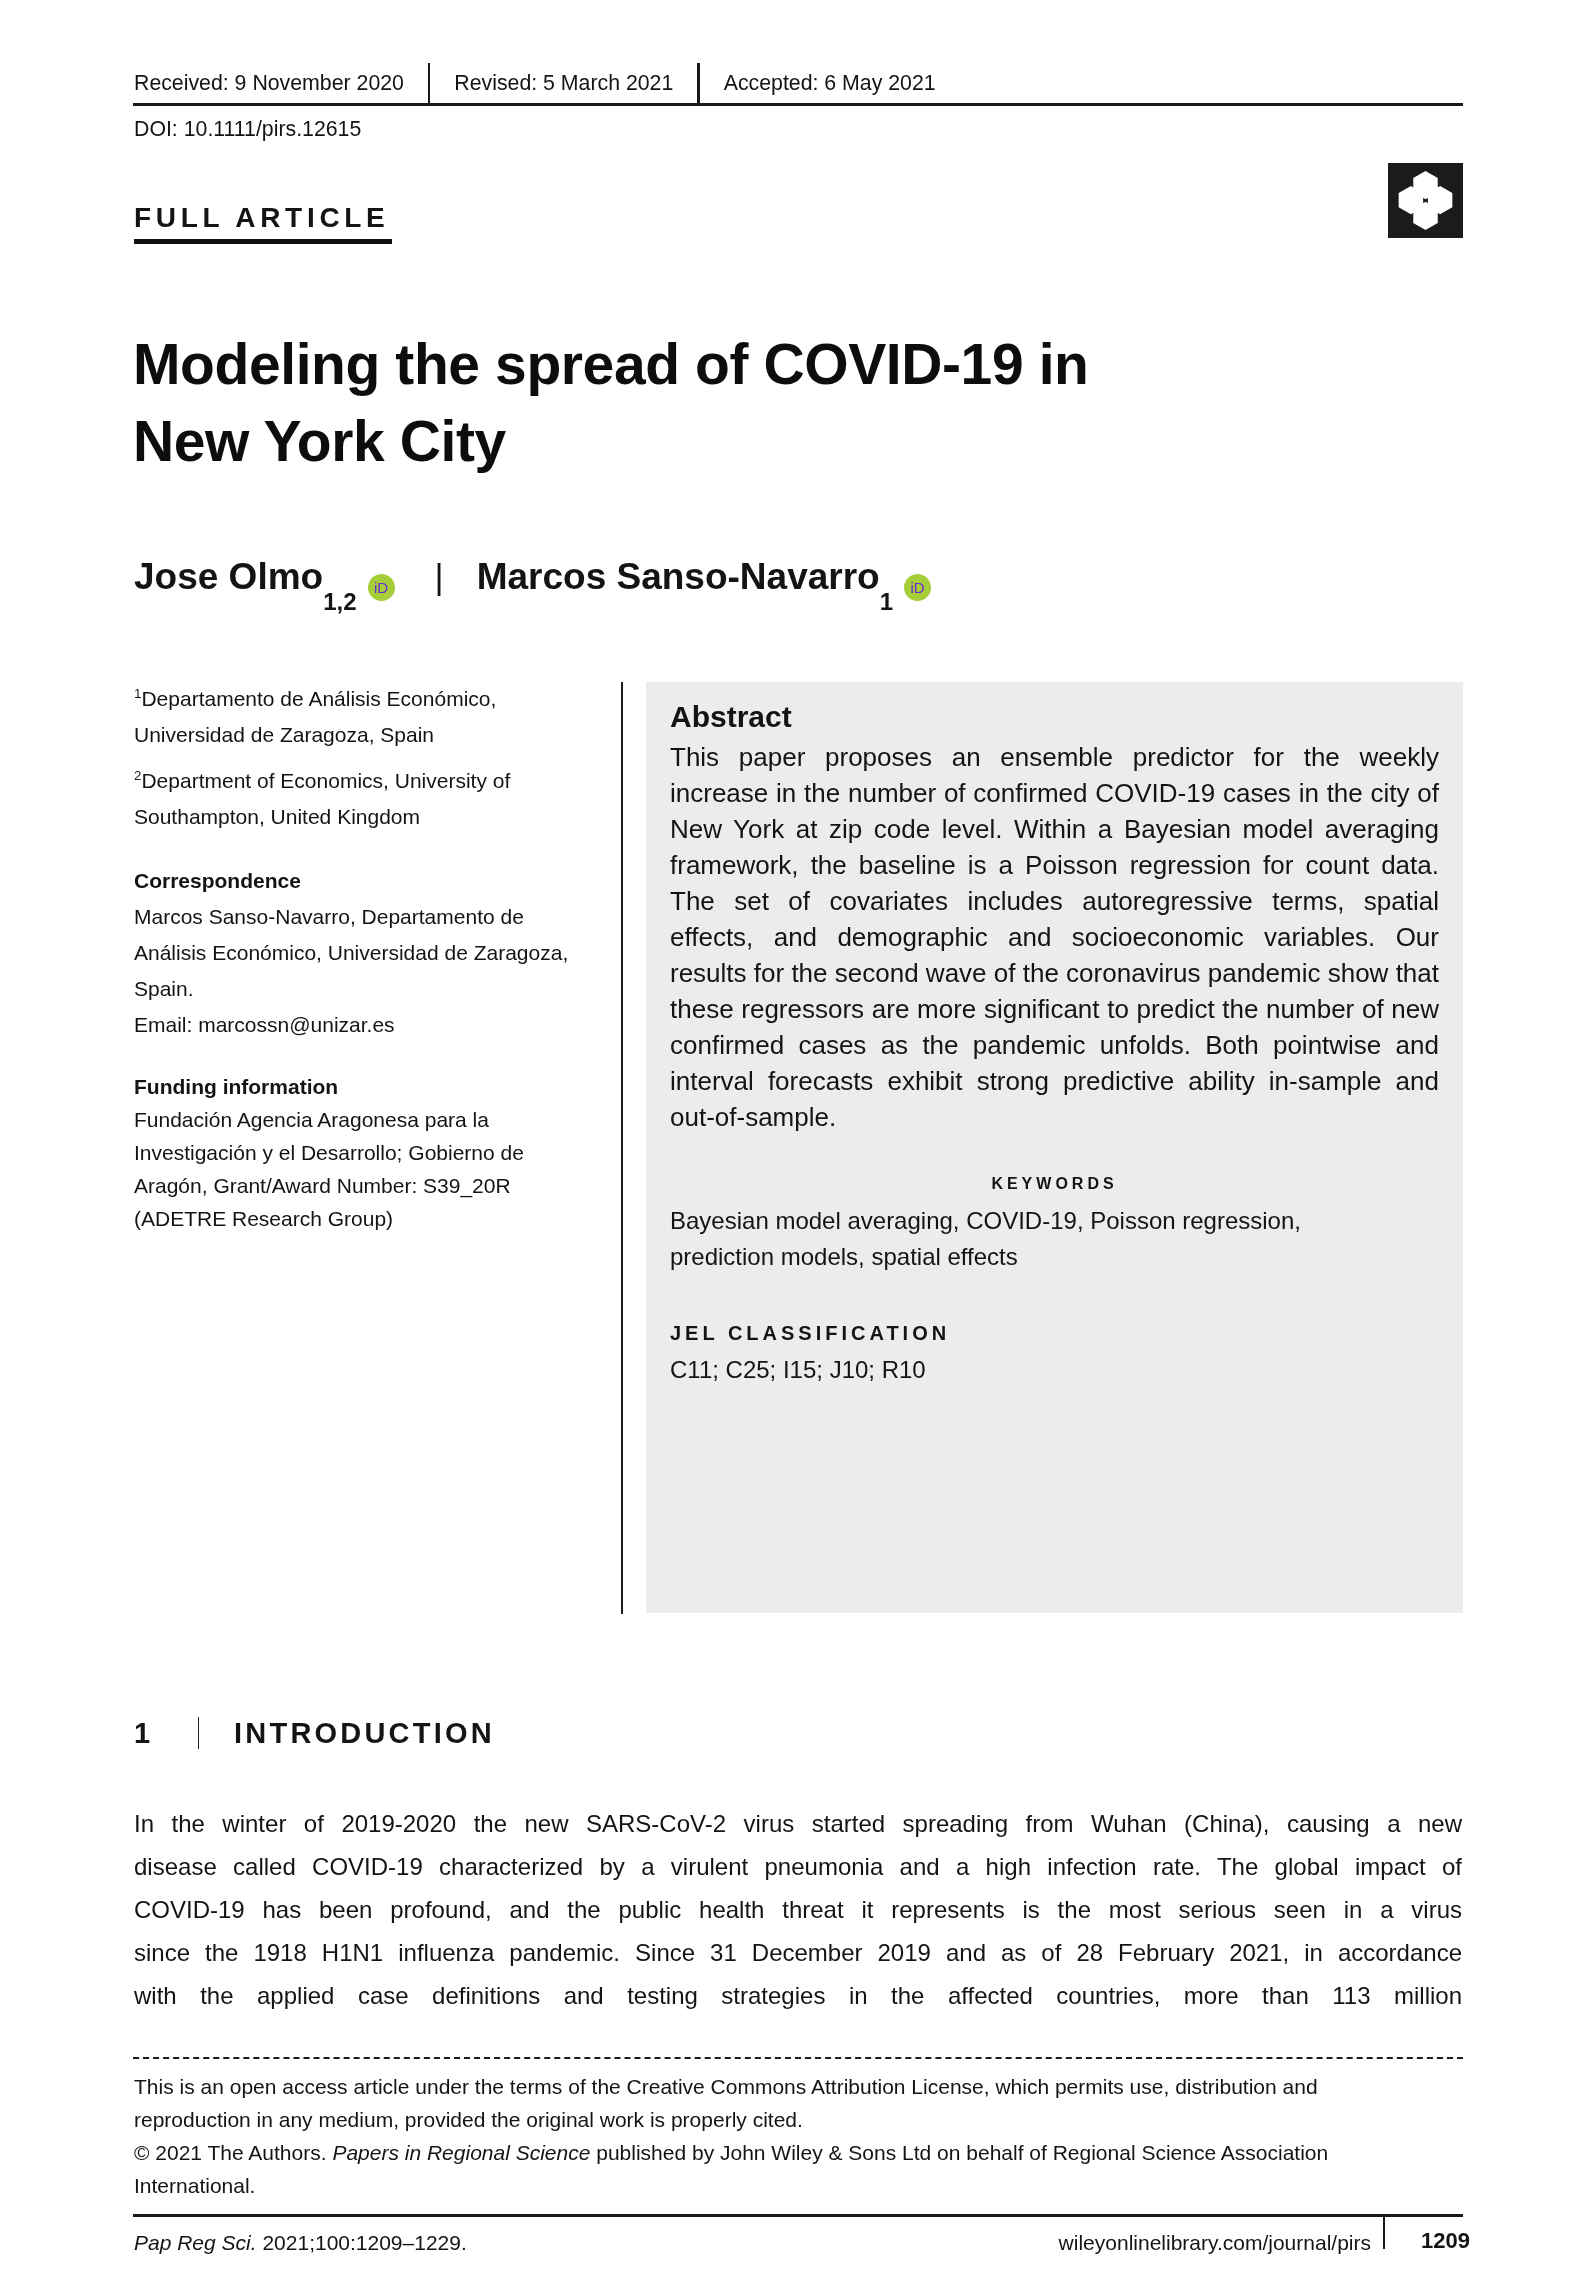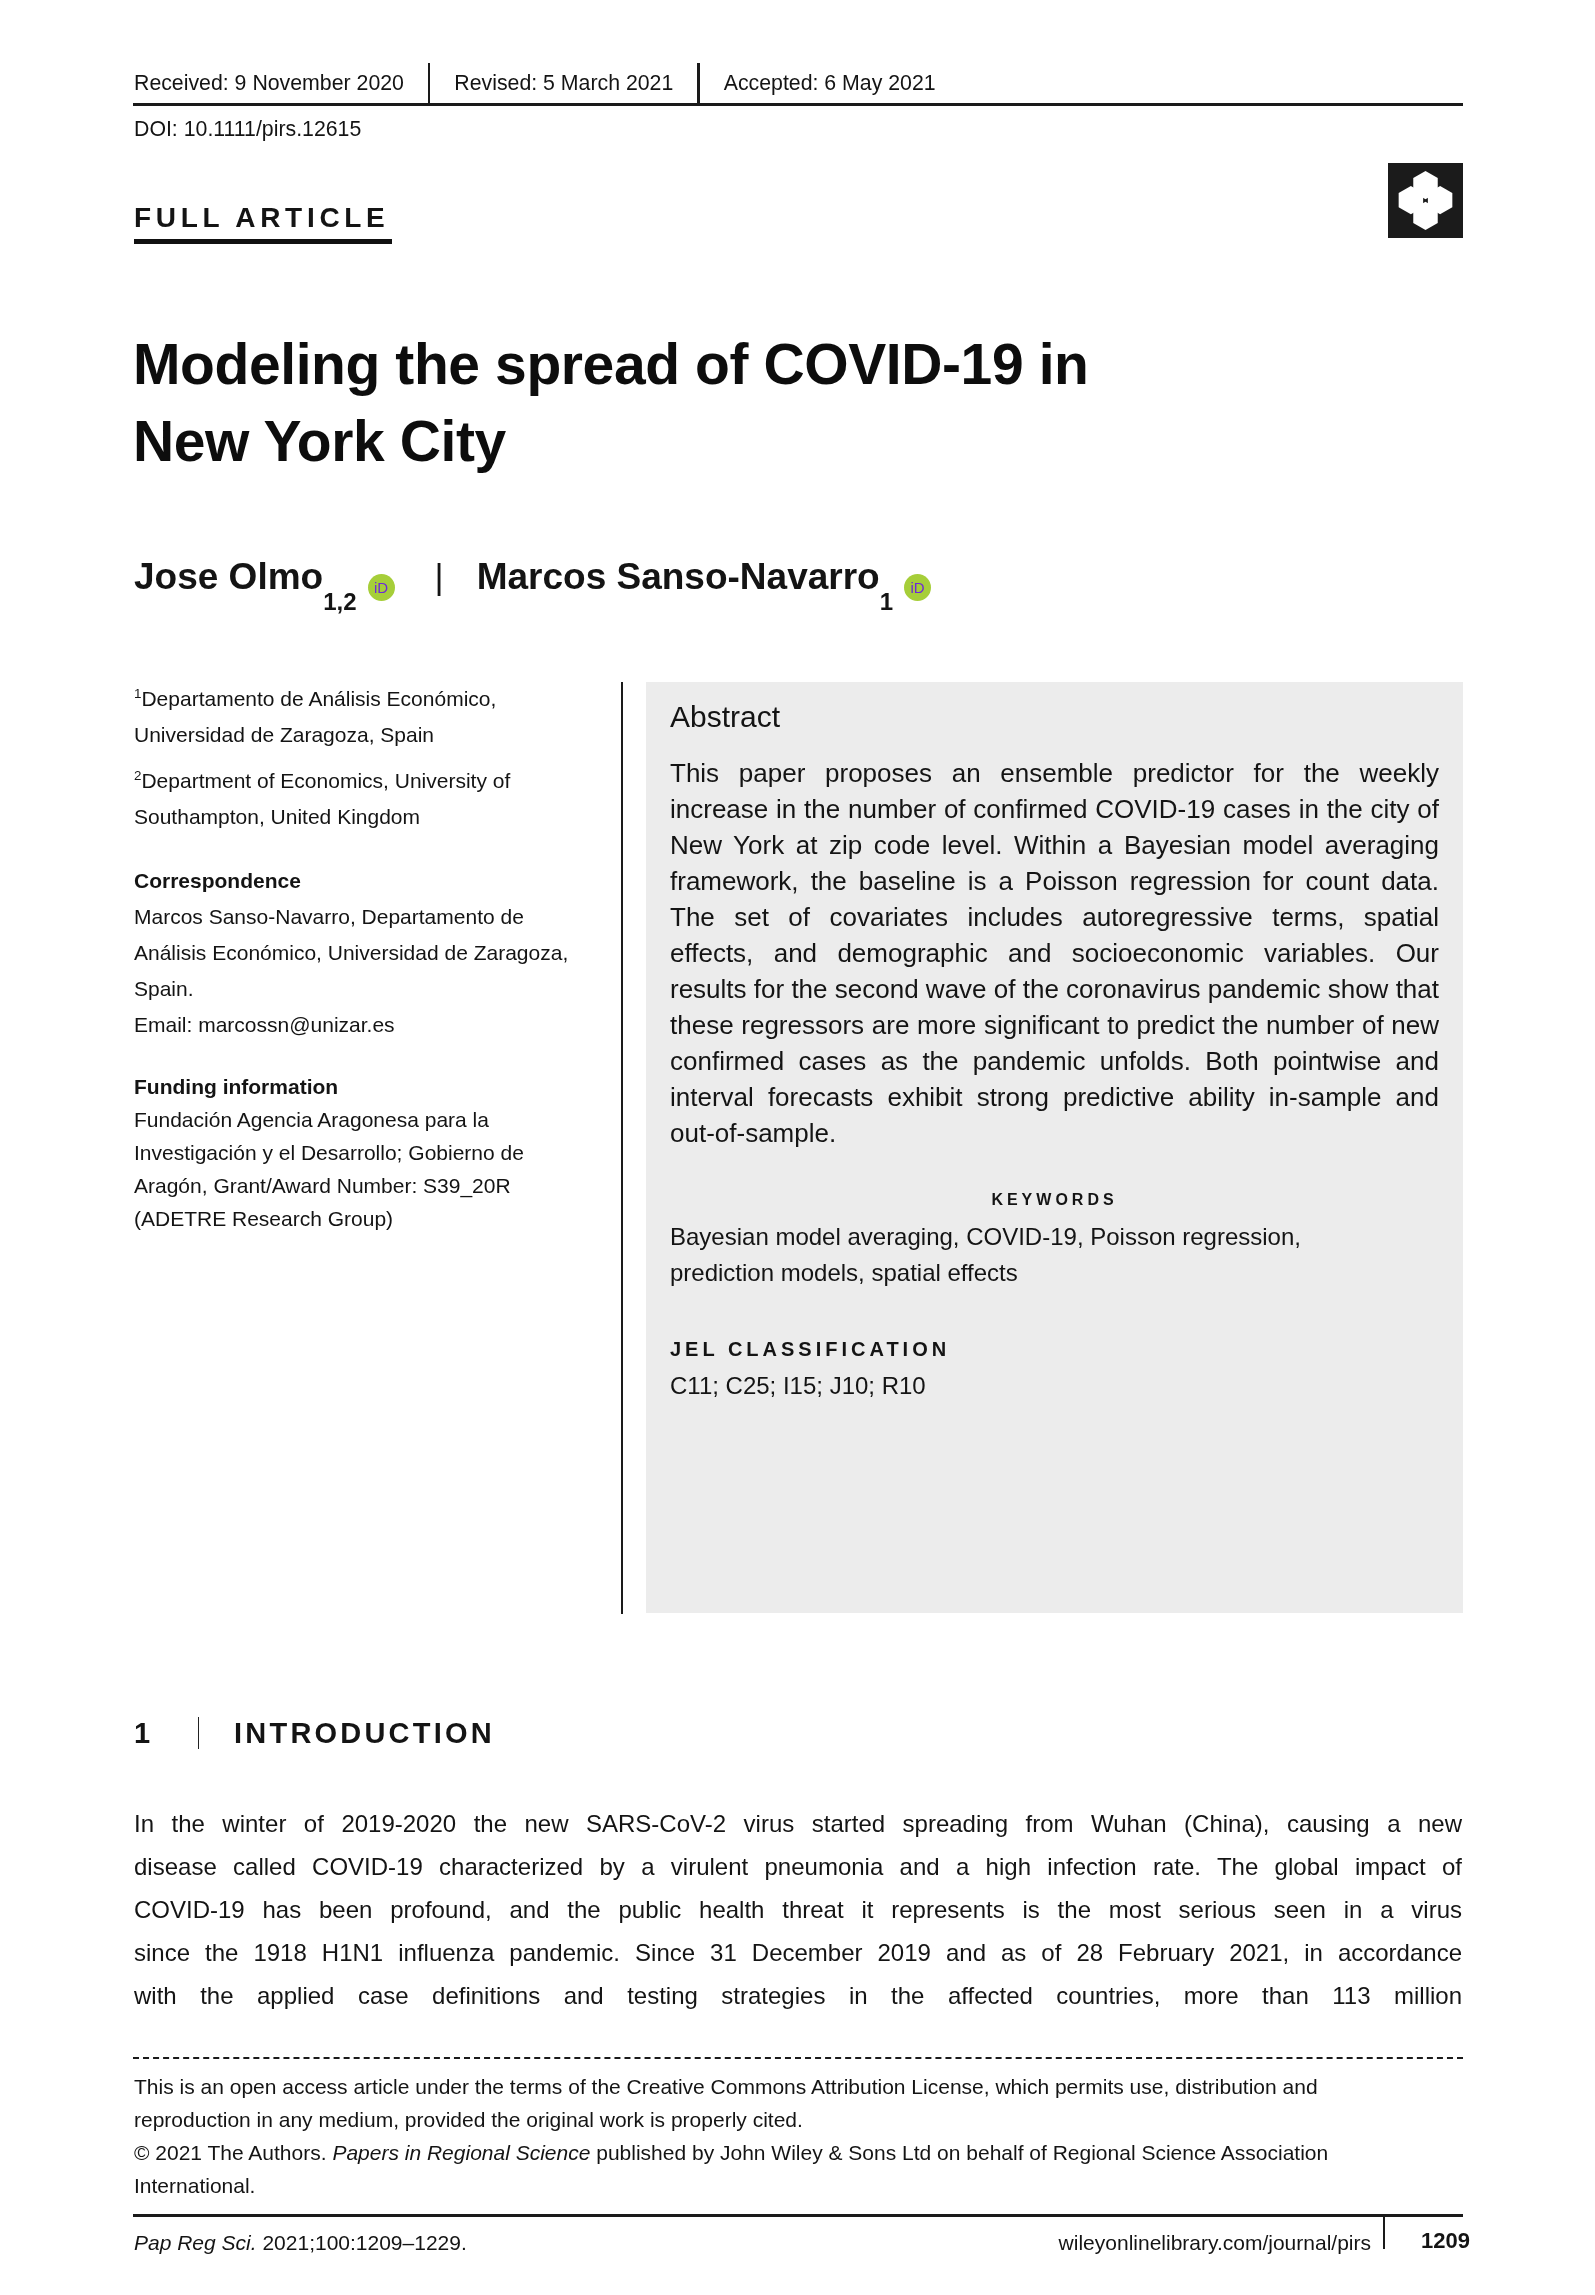--- a/index.html
+++ b/index.html
@@ -36,21 +36,21 @@
   .left-col { left: 134px; top: 681px; width: 466px; font-size: 21px; line-height: 36px; }
   .left-col p { margin: 0; }
   .left-col .aff { margin-bottom: 9.5px; }
   .left-col sup { font-size: 13.4px; vertical-align: super; line-height: 0; }
   .left-col .head { font-weight: bold; margin-top: 32px; }
   .left-col .small { line-height: 33px; }
   .col-divider { left: 621px; top: 682px; width: 2.4px; height: 932px; background: #1a1a1a; }
 
   
   .abstract-box { left: 646px; top: 682px; width: 817px; height: 931px; background: #ececec; box-sizing: border-box; padding: 14.2px 24px 0 24px; }
-  .abstract-title { font-size: 30px; font-weight: normal; line-height: 41px; margin-bottom: 18px; }
+  .abstract-title { font-size: 30px; font-weight: bold; line-height: 41px; margin-bottom: 2px; }
   .abstract-body { font-size: 26px; line-height: 36px; text-align: justify; hyphens: manual; }
   .kw-head { font-size: 16px; font-weight: bold; letter-spacing: 4px; margin-top: 35px; line-height: 28.4px; text-align: center; }
   .kw-body { font-size: 24px; line-height: 36px; margin-top: 4.7px; }
   .jel-head { font-size: 20px; font-weight: bold; letter-spacing: 4px; margin-top: 44px; line-height: 28.4px; }
   .jel-body { font-size: 24px; line-height: 36px; margin-top: 4.7px; }
 
   
   .section-head { left: 134px; top: 1713px; display: flex; align-items: center; font-size: 29px; font-weight: bold; letter-spacing: 3.2px; line-height: 40px; }
   .section-num { width: 20.5px; }
   .section-pipe { width: 1.6px; height: 32px; background: #222; margin: 0 35px 0 43px; }

